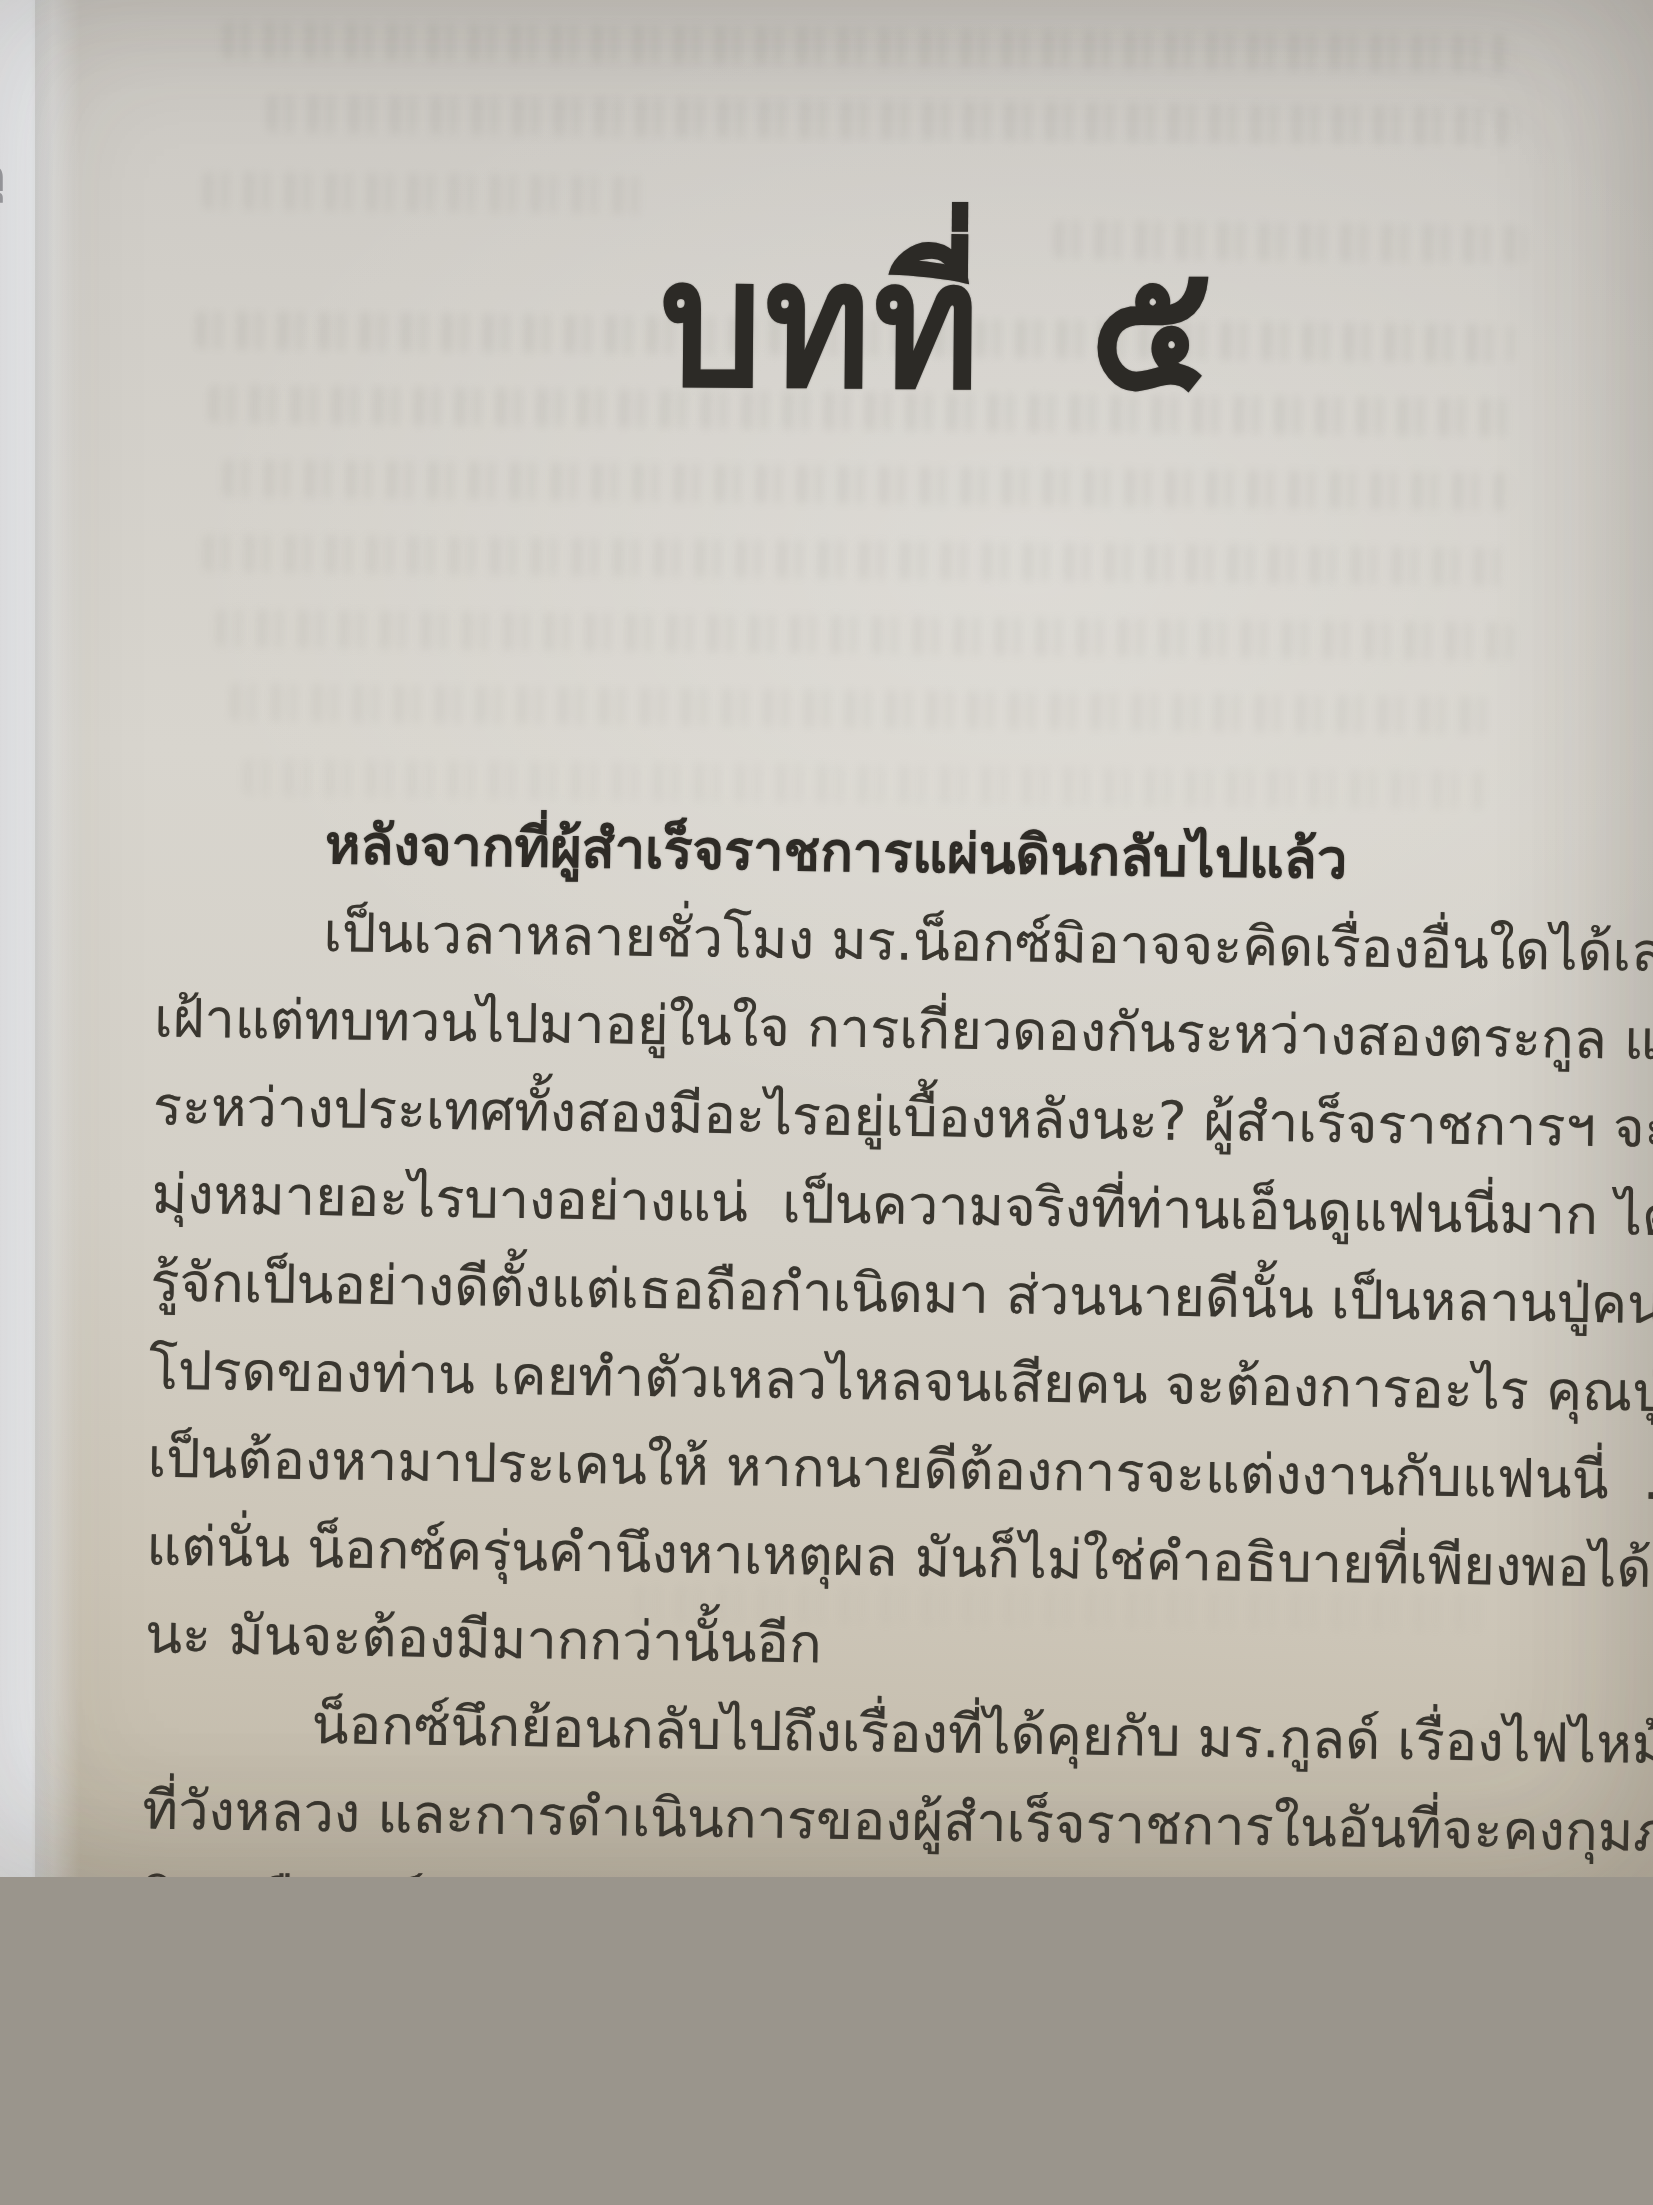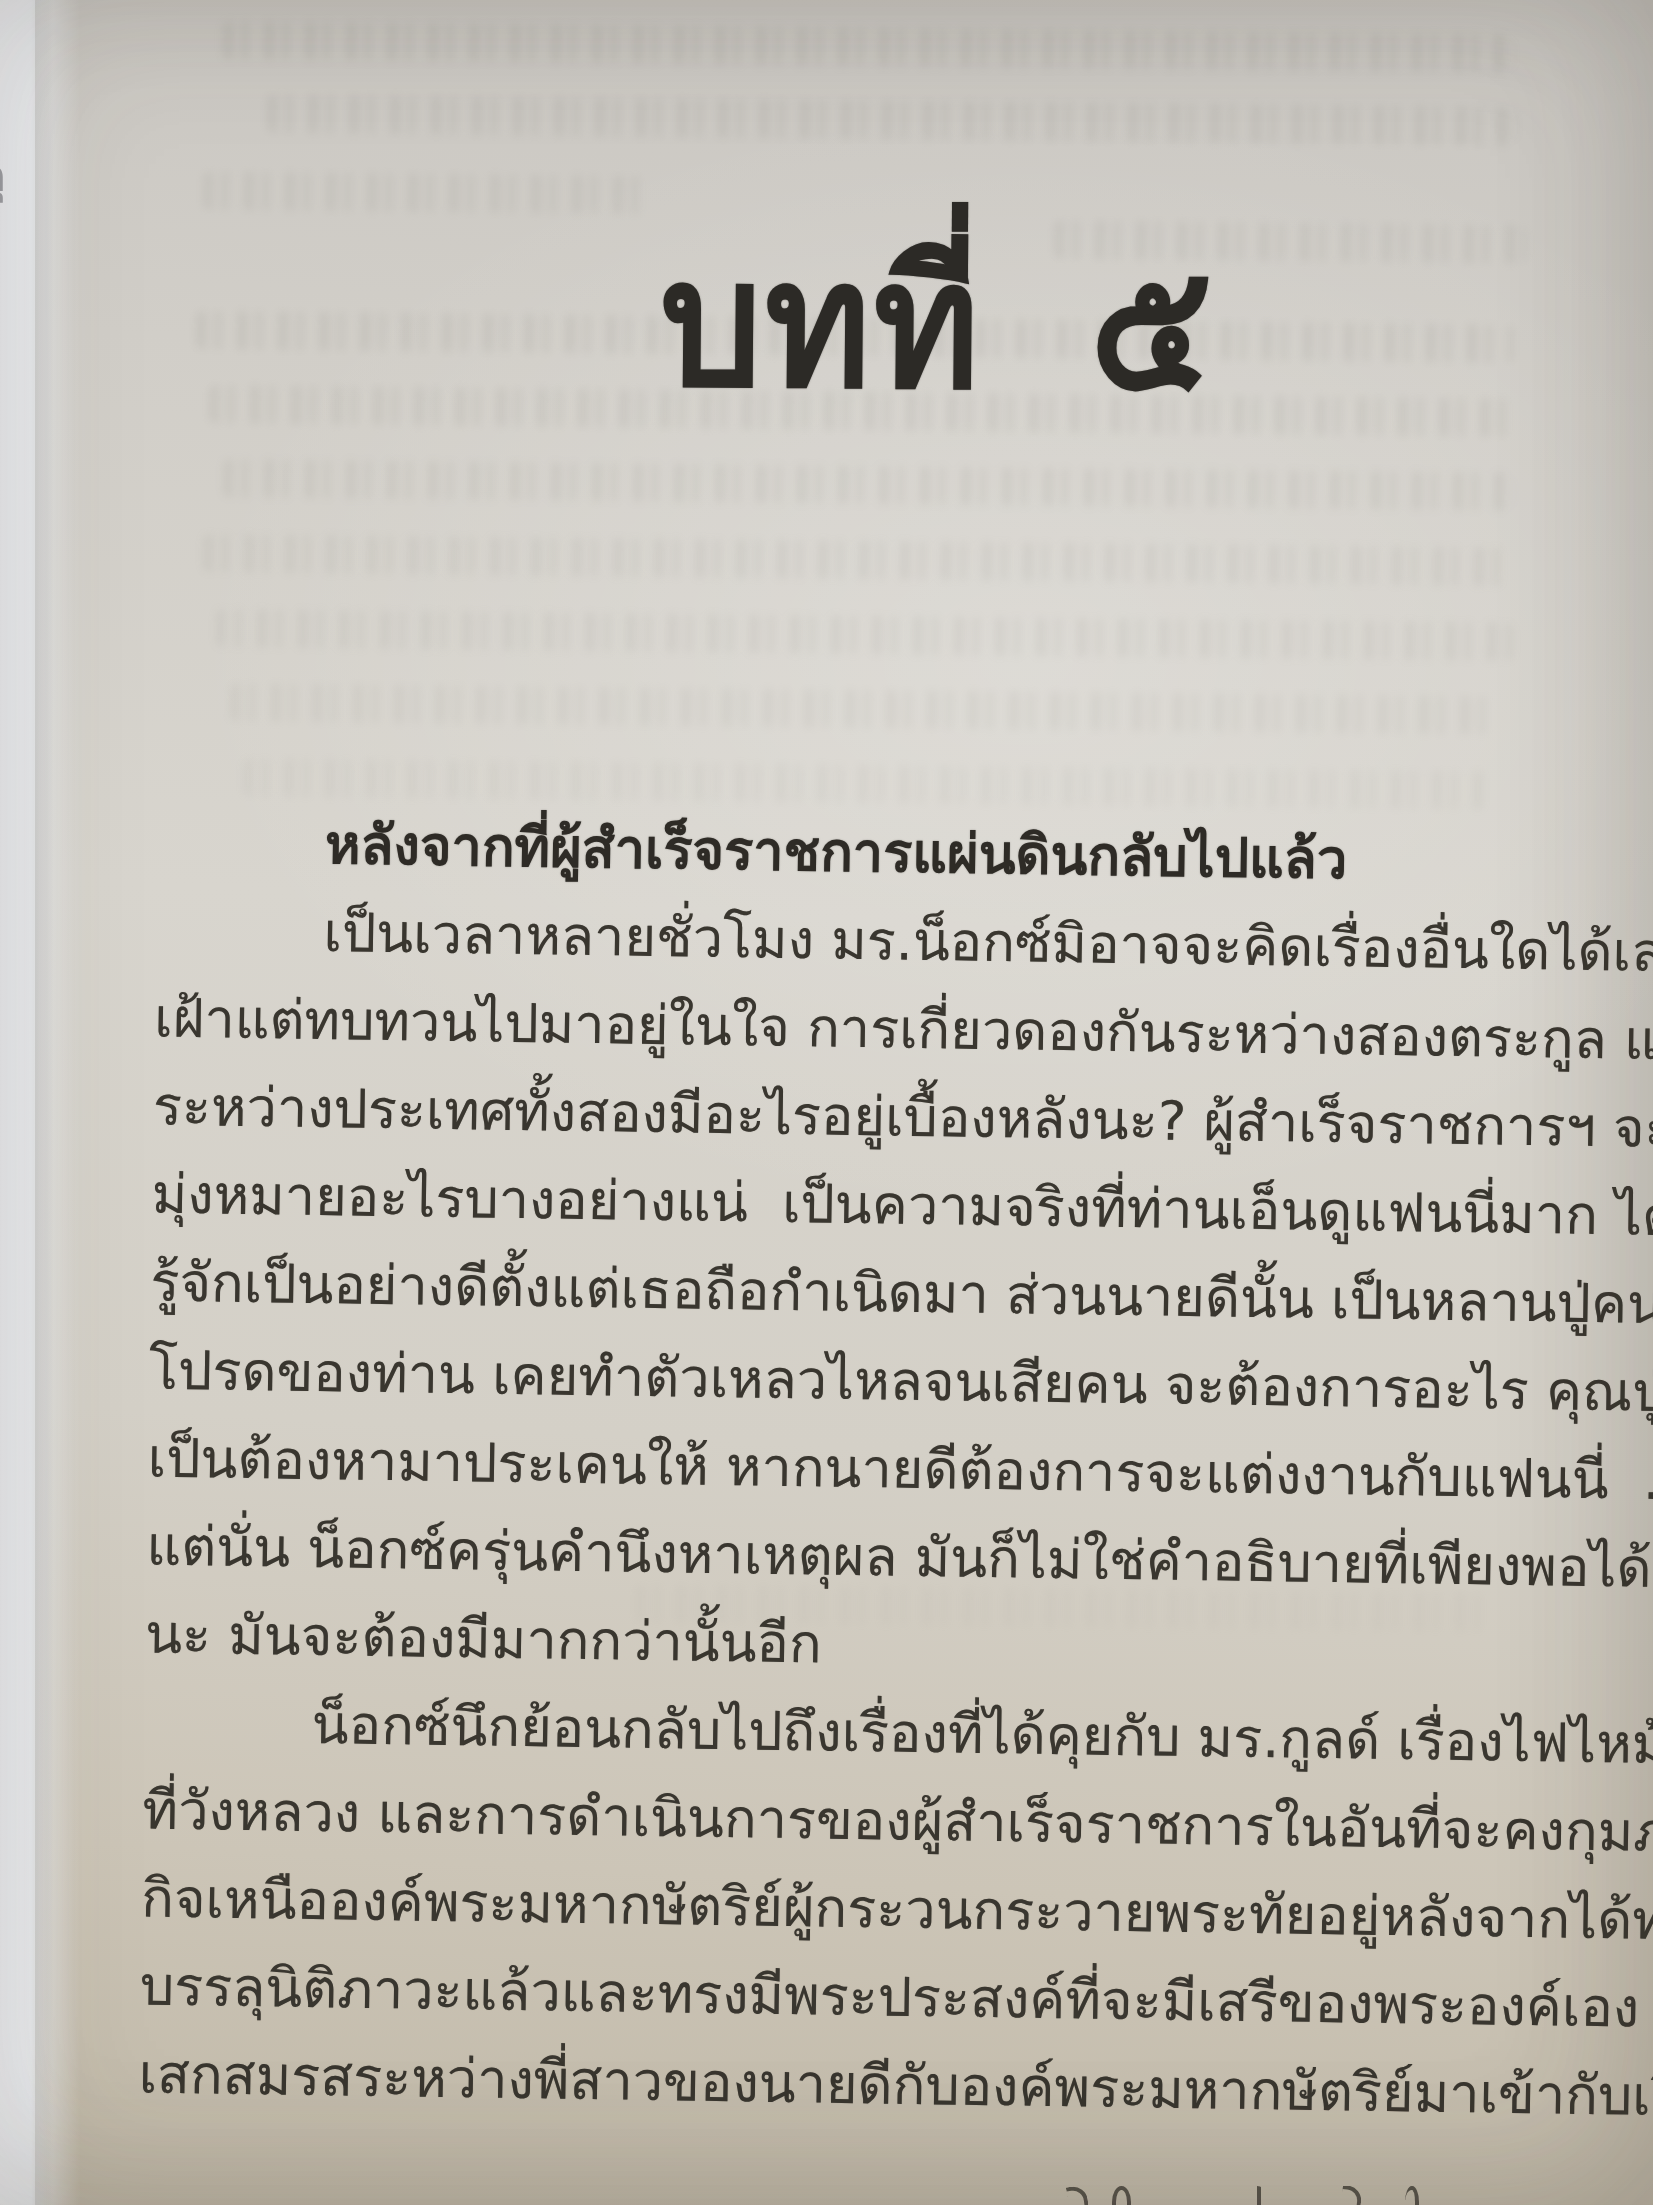--- a/index.html
+++ b/index.html
@@ -1,18 +1,18 @@
 <!DOCTYPE html>
 <html style="font-size:10.8px"><head>
 <meta charset="utf-8">
 <style>
   html,body{margin:0;padding:0;background:#9a958c;}
   .page{
     position:relative;
-    width:1654px;height:2205px;
+    width:1654px;height:1877px;
     overflow:hidden;
     font-family:"DejaVu Sans",sans-serif;
     background:
       radial-gradient(1216px 811px at 62% 30%, rgba(255,255,255,.20), rgba(255,255,255,0) 70%),
       linear-gradient(183deg,#c9c6c1 0%,#d1cec8 18%,#d8d5ce 42%,#d4d0c7 65%,#ccc5b7 84%,#c0b8a7 100%);
   }
   
   .vignette{position:absolute;inset:0;pointer-events:none;
     box-shadow:inset 0 0 149px rgba(60,55,45,.18), inset -41px -27px 135px rgba(70,60,45,.10);}
   

